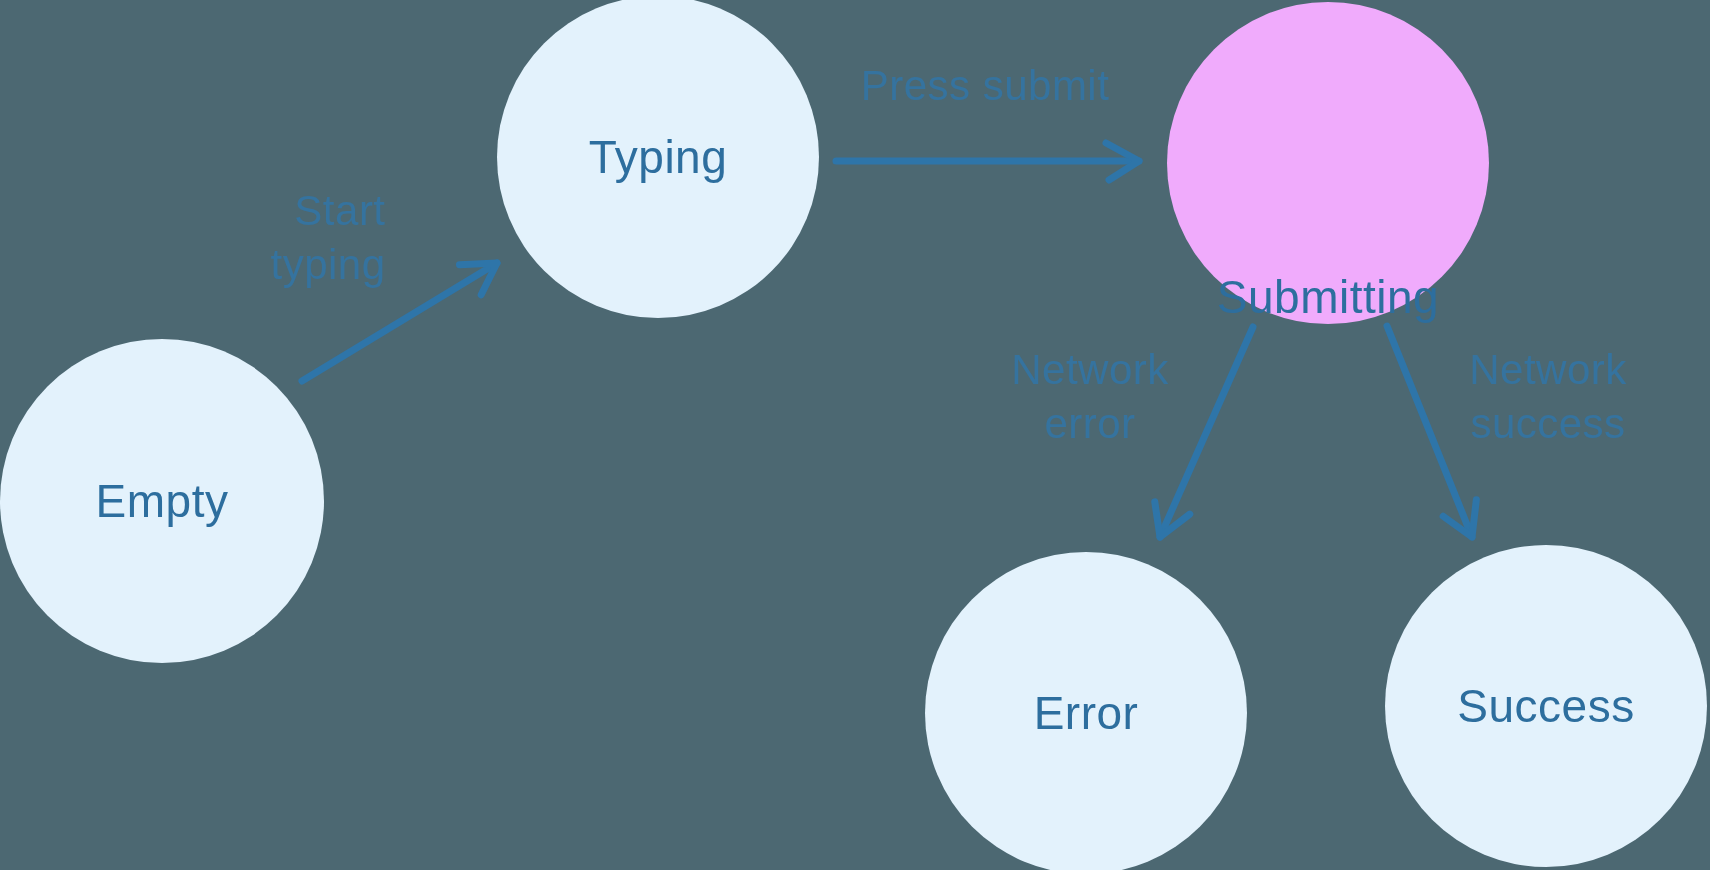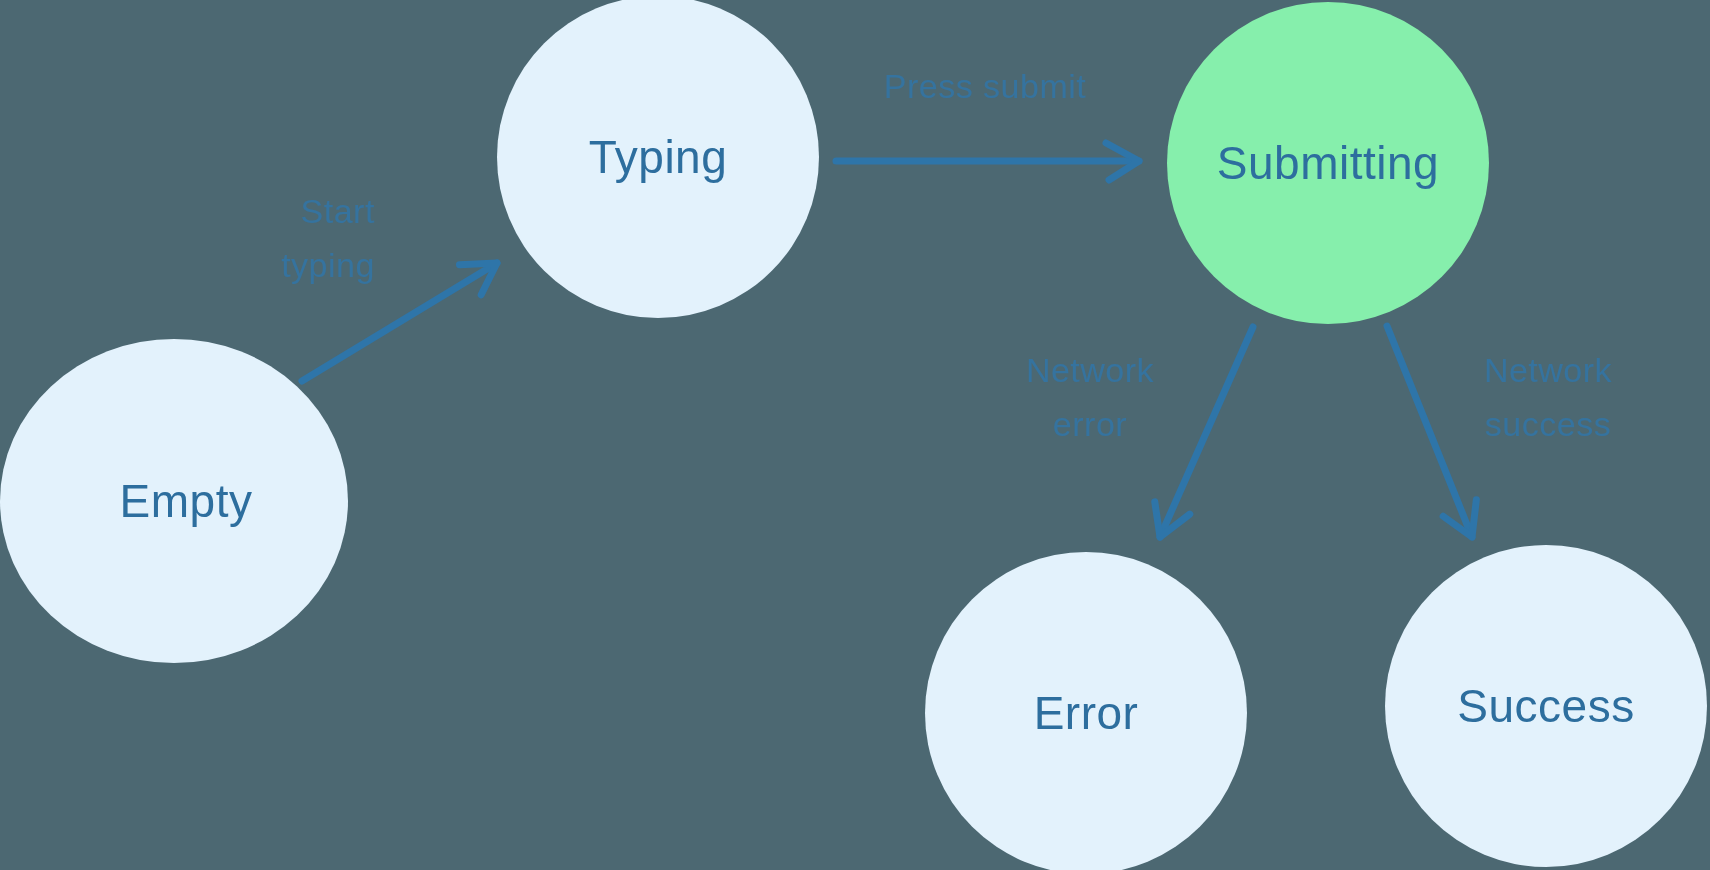--- a/index.html
+++ b/index.html
@@ -35,21 +35,21 @@
     color: #2D6E9E;
     font-size: 46px;
     font-weight: 500;
     letter-spacing: 0.5px;
     user-select: none;
   }
   .edge-label {
     position: absolute;
     transform: translate(-50%, -50%);
     color: #35739F;
-    font-size: 34px;
+    font-size: 42px;
     font-weight: 500;
     line-height: 54px;
     text-align: center;
     white-space: pre-line;
     letter-spacing: 0.5px;
     user-select: none;
   }
 </style>
 </head>
 <body>
@@ -60,27 +60,27 @@
         <marker id="arrow-head" markerUnits="userSpaceOnUse" markerWidth="90" markerHeight="90" viewBox="-60 -45 90 90" refX="0" refY="0" orient="auto">
           <path d="M -33 -18 L 0 0 L -30 19" fill="none" stroke="#2E75A9" stroke-width="7" stroke-linecap="round" stroke-linejoin="round"></path>
         </marker>
       </defs>
       <line x1="302" y1="381" x2="497" y2="263" stroke="#2E75A9" stroke-width="7" stroke-linecap="round" marker-end="url(#arrow-head)"></line>
       <line x1="836" y1="161" x2="1139" y2="161" stroke="#2E75A9" stroke-width="7" stroke-linecap="round" marker-end="url(#arrow-head)"></line>
       <line x1="1253" y1="327" x2="1160" y2="537" stroke="#2E75A9" stroke-width="7" stroke-linecap="round" marker-end="url(#arrow-head)"></line>
       <line x1="1387" y1="326" x2="1472" y2="537" stroke="#2E75A9" stroke-width="7" stroke-linecap="round" marker-end="url(#arrow-head)"></line>
     </svg>
   <div>
-      <div class="node" style="left: 0px; top: 339px; width: 324px; height: 324px; background: rgb(227, 242, 252); padding-left: 24px;">
+      <div class="node" style="left: 0px; top: 339px; width: 324px; height: 324px; background: rgb(227, 242, 252);">
         <span class="node-label" style="color: rgb(45, 110, 158);">Empty</span>
       </div>
       <div class="node" style="left: 497px; top: -4px; width: 322px; height: 322px; background: rgb(227, 242, 252);">
         <span class="node-label" style="color: rgb(45, 110, 158);">Typing</span>
       </div>
-      <div class="node" style="left: 1167px; top: 2px; width: 322px; height: 322px; background: #86efac;">
+      <div class="node" style="left: 1167px; top: 2px; width: 322px; height: 322px; background: #f0abfc; align-items: flex-end;">
         <span class="node-label" style="color: rgb(45, 110, 158);">Submitting</span>
       </div>
       <div class="node" style="left: 925px; top: 552px; width: 322px; height: 322px; background: rgb(227, 242, 252);">
         <span class="node-label" style="color: rgb(45, 110, 158);">Error</span>
       </div>
       <div class="node" style="left: 1385px; top: 545px; width: 322px; height: 322px; background: rgb(227, 242, 252);">
         <span class="node-label" style="color: rgb(45, 110, 158);">Success</span>
       </div>
       <div class="edge-label" style="left: 328px; top: 238px; color: rgb(53, 115, 159); text-align: right;">Start
 typing</div>

